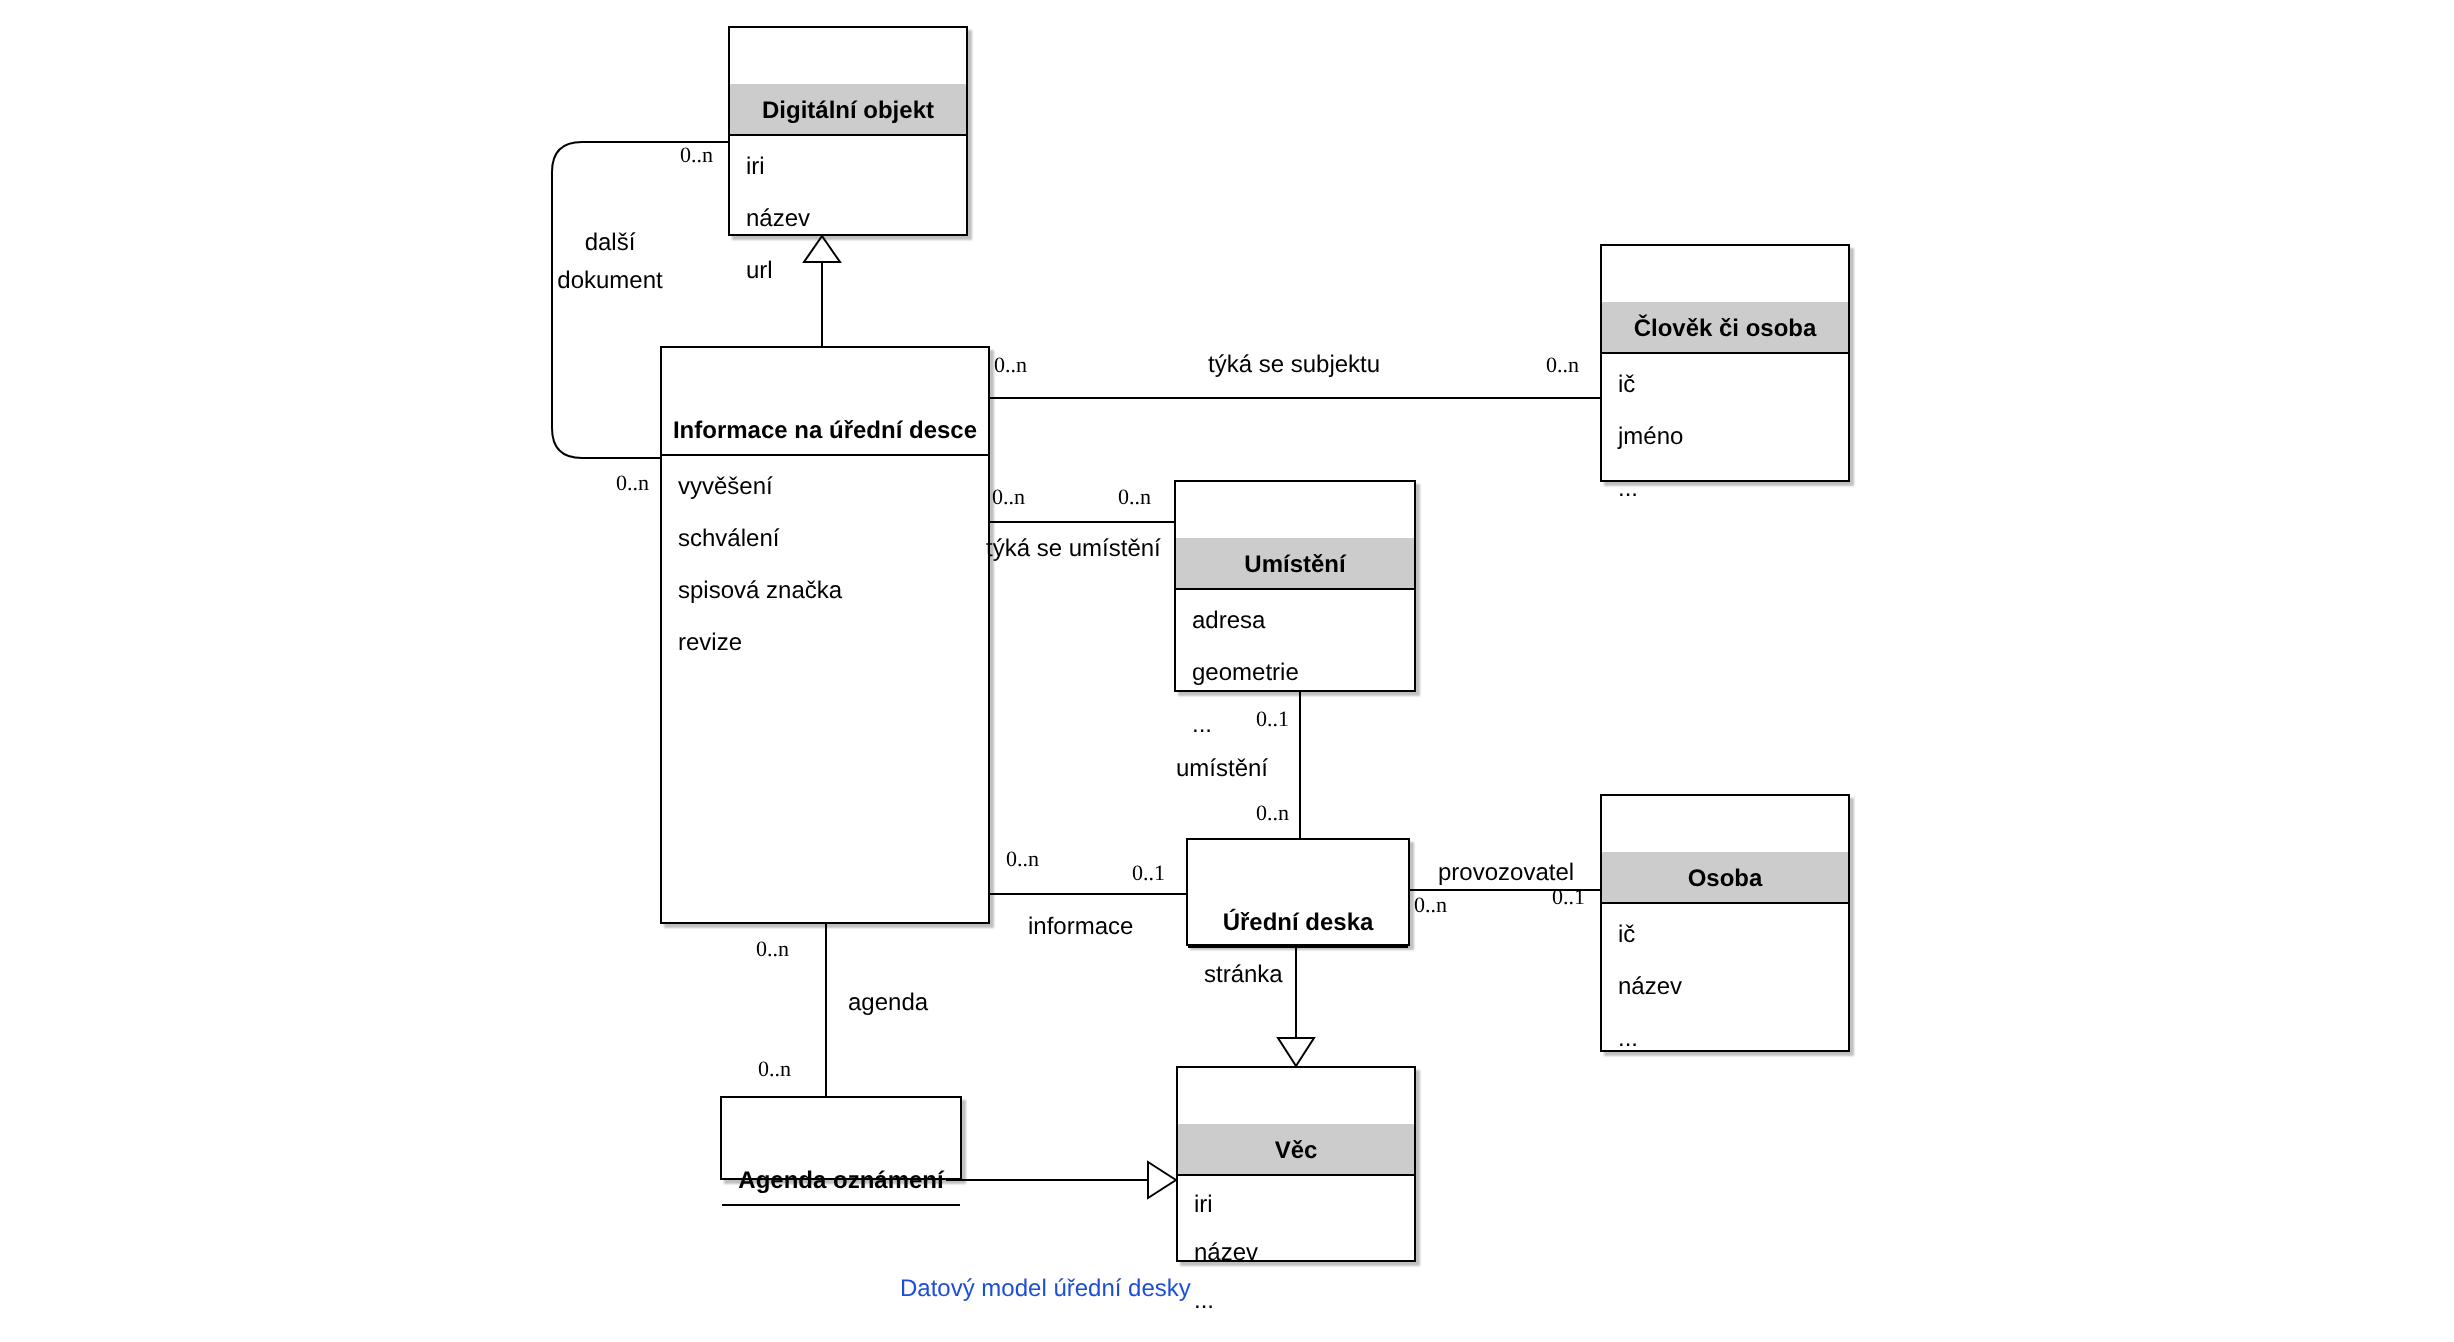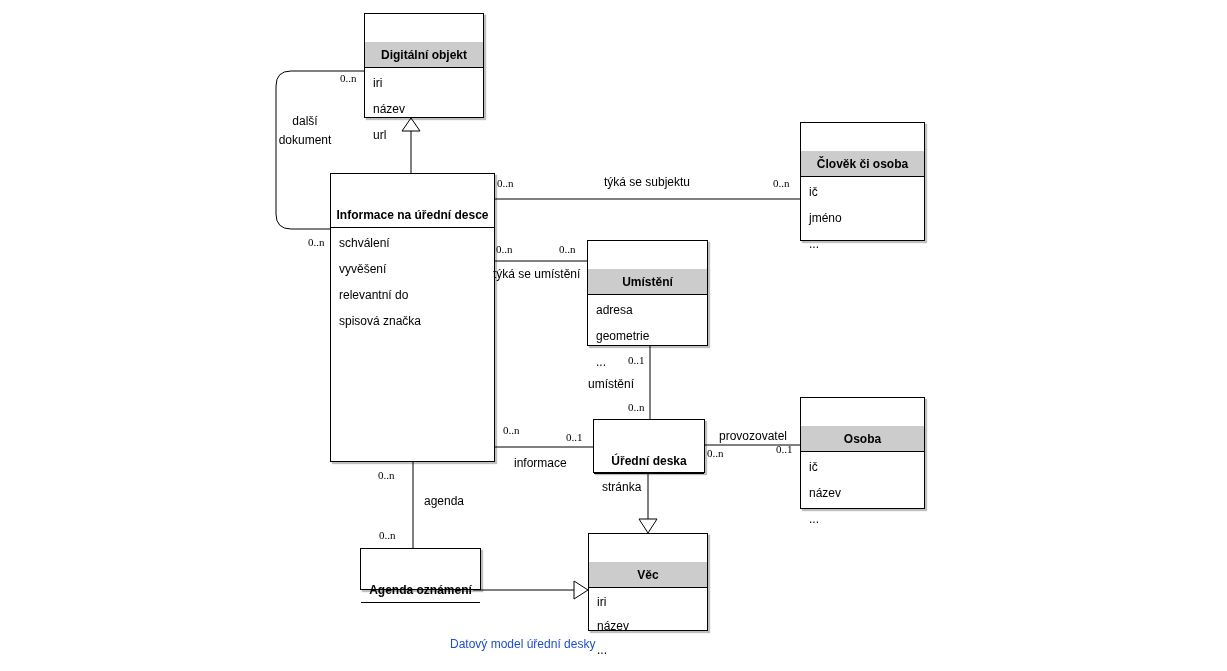--- a/index.html
+++ b/index.html
@@ -71,44 +71,44 @@
     <div class="uml-body">
       <div class="uml-attr">ič</div>
       <div class="uml-attr">jméno</div>
       <div class="uml-attr">...</div>
     </div>
   </div>
 
   <div class="uml-class" style="left:330px;top:173px;width:165px;height:289px">
     <div class="uml-header">Informace na úřední desce</div>
     <div class="uml-body">
+      <div class="uml-attr">vyvěšení</div>
       <div class="uml-attr">schválení</div>
-      <div class="uml-attr">vyvěšení</div>
-      <div class="uml-attr">relevantní do</div>
       <div class="uml-attr">spisová značka</div>
+      <div class="uml-attr">revize</div>
     </div>
   </div>
 
   <div class="uml-class" style="left:587px;top:240px;width:121px;height:106px">
     <div class="uml-header gray">Umístění</div>
     <div class="uml-body">
       <div class="uml-attr">adresa</div>
       <div class="uml-attr">geometrie</div>
       <div class="uml-attr">...</div>
     </div>
   </div>
 
   <div class="uml-class" style="left:593px;top:419px;width:112px;height:54px">
     <div class="uml-header">Úřední deska</div>
     <div class="uml-body r28" style="padding-top:0">
       <div class="uml-attr">stránka</div>
     </div>
   </div>
 
-  <div class="uml-class" style="left:800px;top:397px;width:125px;height:112px">
+  <div class="uml-class" style="left:800px;top:397px;width:125px;height:129px">
     <div class="uml-header gray">Osoba</div>
     <div class="uml-body">
       <div class="uml-attr">ič</div>
       <div class="uml-attr">název</div>
       <div class="uml-attr">...</div>
     </div>
   </div>
 
   <div class="uml-class" style="left:360px;top:548px;width:121px;height:42px">
     <div class="uml-header">Agenda oznámení</div>

